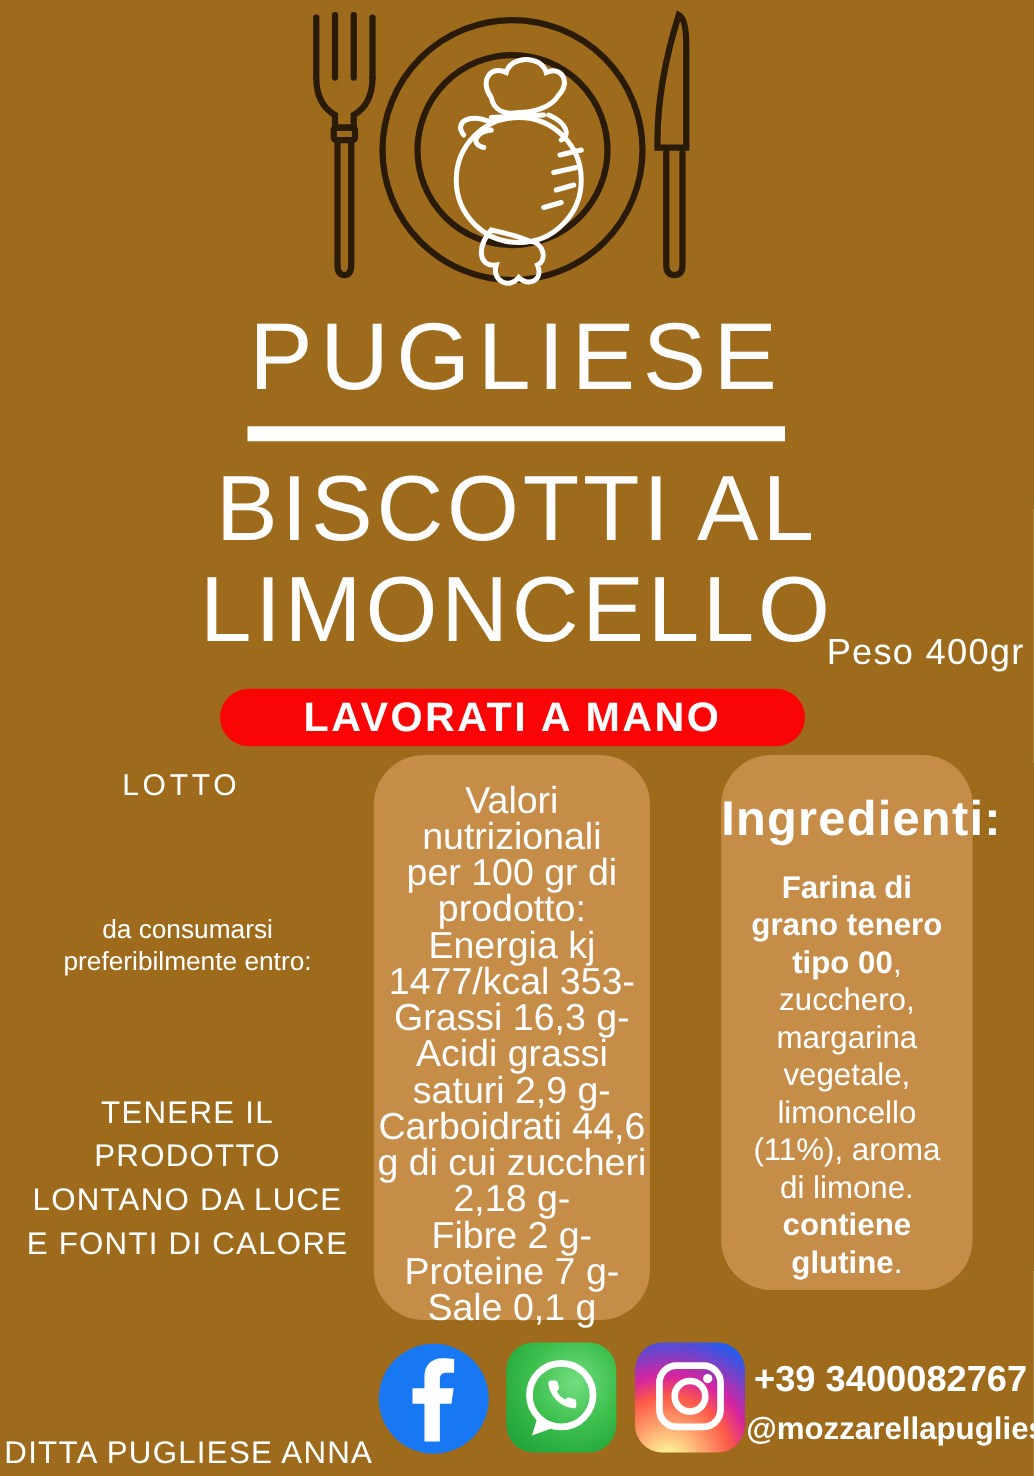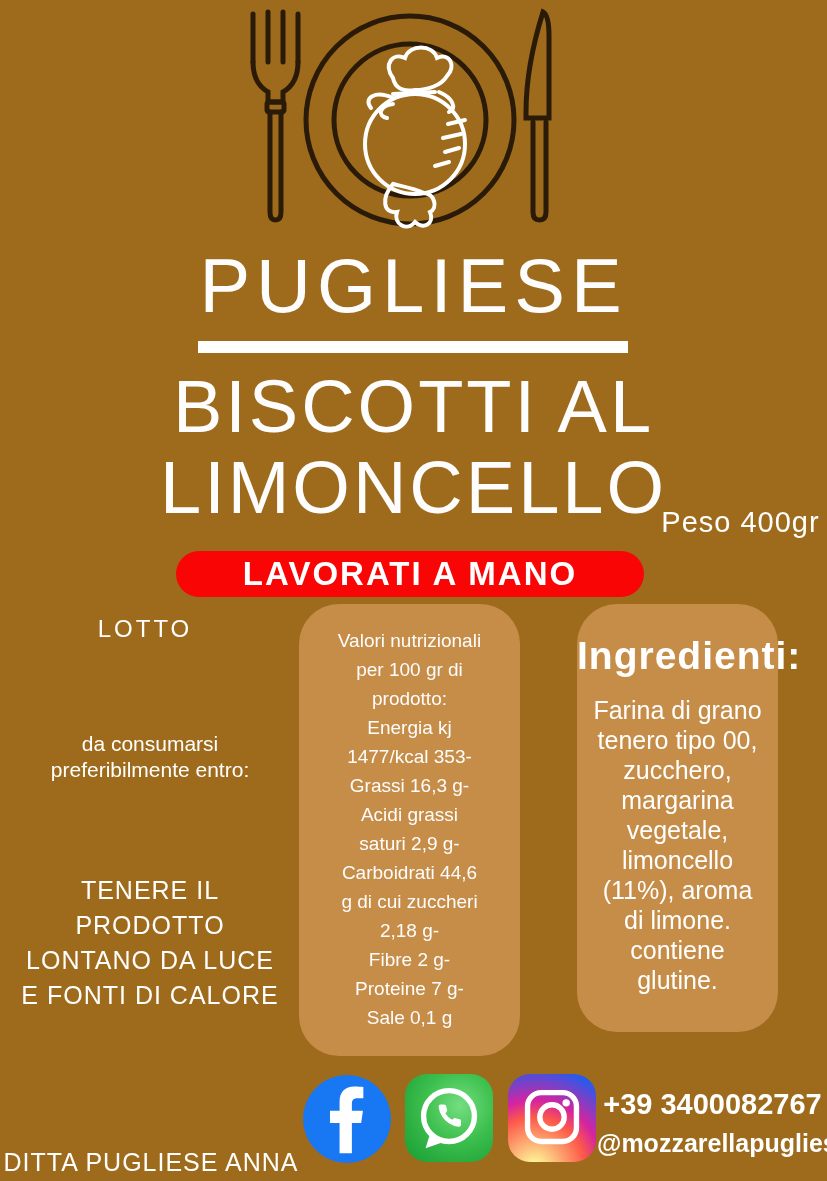--- a/index.html
+++ b/index.html
@@ -44,32 +44,32 @@
   .consume{left:15px;top:731px;width:270px;font-size:21px;line-height:26px;}
   .storage{left:5px;top:873px;width:290px;font-size:25px;line-height:35px;letter-spacing:1px;}
   .producer{left:0;top:1037px;width:302px;font-size:21px;line-height:23px;}
   .company{left:0;top:1148px;width:302px;font-size:25px;letter-spacing:1px;}
 
   
   .panel{background:#c68d49;border-radius:40px;}
   .nutrition-panel{left:299px;top:604px;width:221px;height:452px;}
   .nutrition-text{
     left:299px;top:626px;width:221px;
-    font-size:19px;line-height:29px;color:#fdfdfd;
+    font-size:30px;line-height:29px;color:#fdfdfd;
   }
   .ingredients-panel{left:577px;top:604px;width:201px;height:428px;}
   .ingredients-title{
     left:577px;top:634px;width:171px;
     font-size:39px;font-weight:bold;letter-spacing:1px;
   }
   .ingredients-text{
     left:590px;top:695px;width:175px;
     font-size:25px;line-height:30px;
   }
-  .ingredients-text .b{font-weight:normal;}
+  .ingredients-text .b{font-weight:bold;}
 
   
   .social-icon{width:88px;height:88px;}
   .fb{left:303px;top:1075px;border-radius:50%;background:#1877f2;}
   .wa{left:405px;top:1074px;border-radius:22px;
       background:radial-gradient(circle at 62% 36%, #74de80 0%, #3cbf4d 45%, #25a83c 80%, #1e9c35 100%);}
   .ig{left:508px;top:1074px;border-radius:22px;
       background:radial-gradient(circle at 30% 107%, #fdf497 0%, #fdf497 5%, #fd5949 45%, #d6249f 60%, #285AEB 90%);}
   .phone{left:598px;top:1088px;width:229px;font-size:29px;font-weight:bold;}
   .handle{left:597px;top:1129px;width:230px;font-size:25px;font-weight:bold;}

